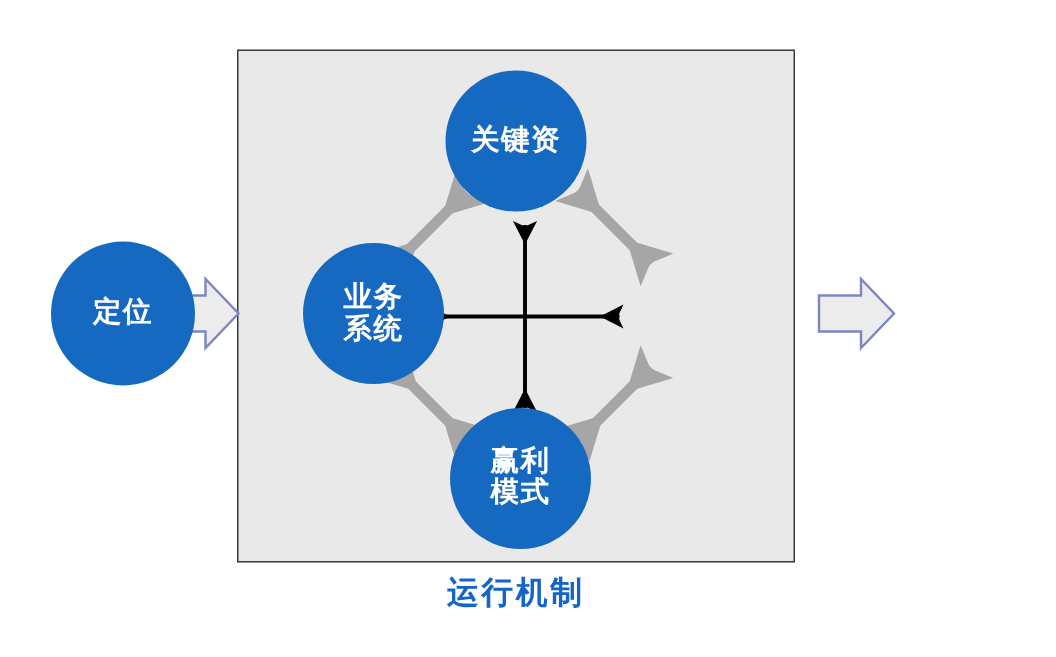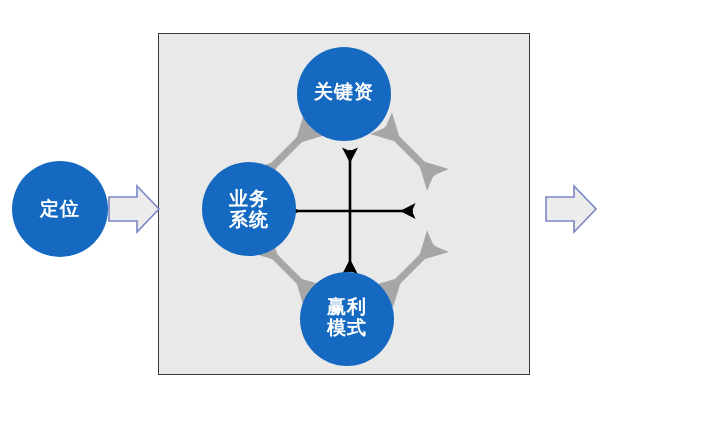--- a/index.html
+++ b/index.html
@@ -33,24 +33,24 @@
     letter-spacing: 1px;
     line-height: 1.12;
     box-sizing: border-box;
     z-index: 6;
   }
   .circle .ln { display: block; white-space: nowrap; }
 
   .c-outer { width: 96px; height: 96px; font-size: 19px; }
   .c-inner { width: 94px; height: 94px; font-size: 19px; }
 
-  #circle-positioning { left: 12px;  top: 161px; text-align: right; }
+  #circle-positioning { left: 34px;  top: 161px; text-align: right; }
   #circle-enterprise-value { left: 595px; top: 161px; }
 
-  #circle-key-resource { left: 297px; top: 47px; font-family: Liberation Mono, monospace;  }
+  #circle-key-resource { left: 297px; top: 47px;  }
   #circle-business-system { left: 202px; top: 162px; justify-content: center; }
   #circle-cashflow { left: 420px; top: 162px; }
   #circle-profit-model { left: 300px; top: 272px; font-family: Liberation Mono, monospace; }
 
   
   #mechanism-box {
     position: absolute;
     left: 158px;
     top: 33px;
     width: 372px;
@@ -147,14 +147,15 @@
     <span class="ln">系统</span>
   </div>
 
 
   <div class="circle c-inner" id="circle-profit-model">
     <span class="ln">赢利</span>
     <span class="ln">模式</span>
   </div>
 
 
+  <div id="mechanism-caption">运行机制</div>
 
 </div>
 
 </body></html>

